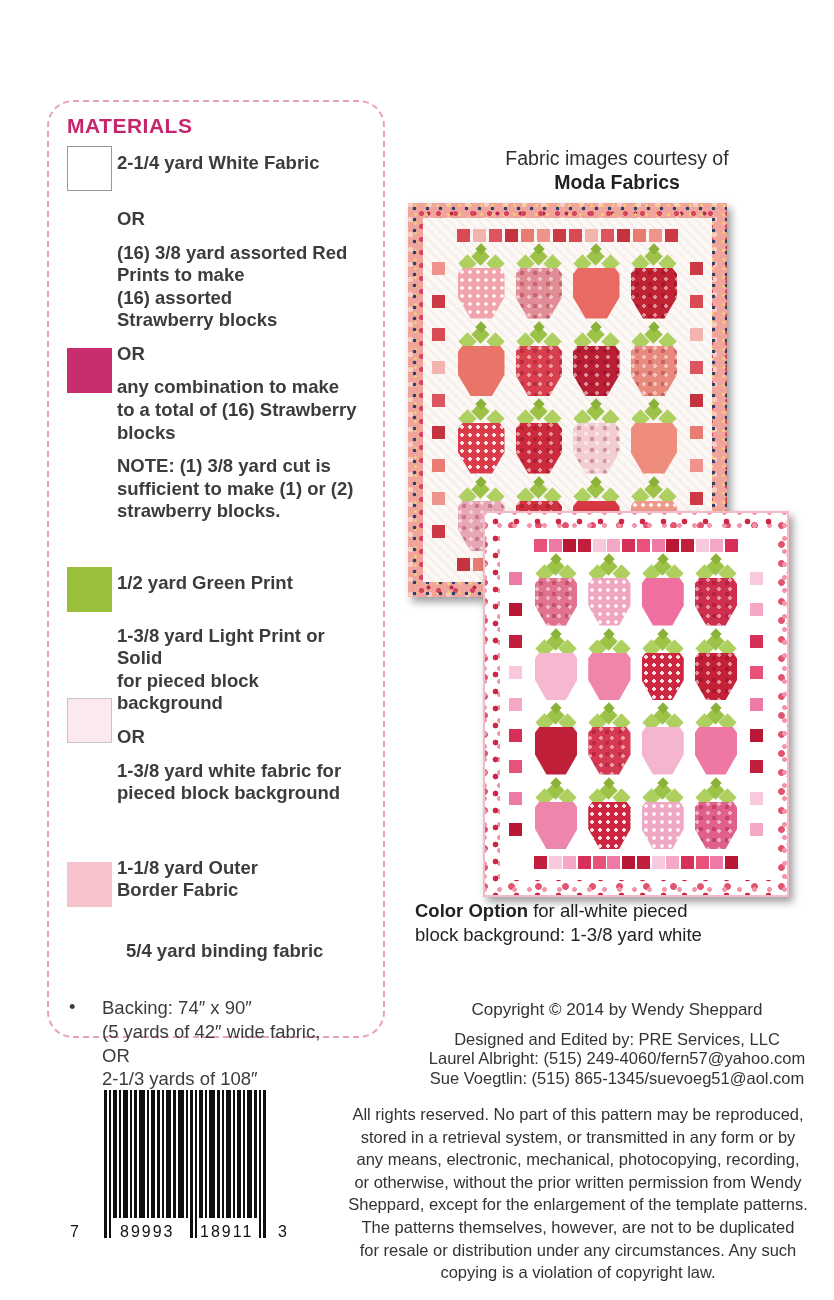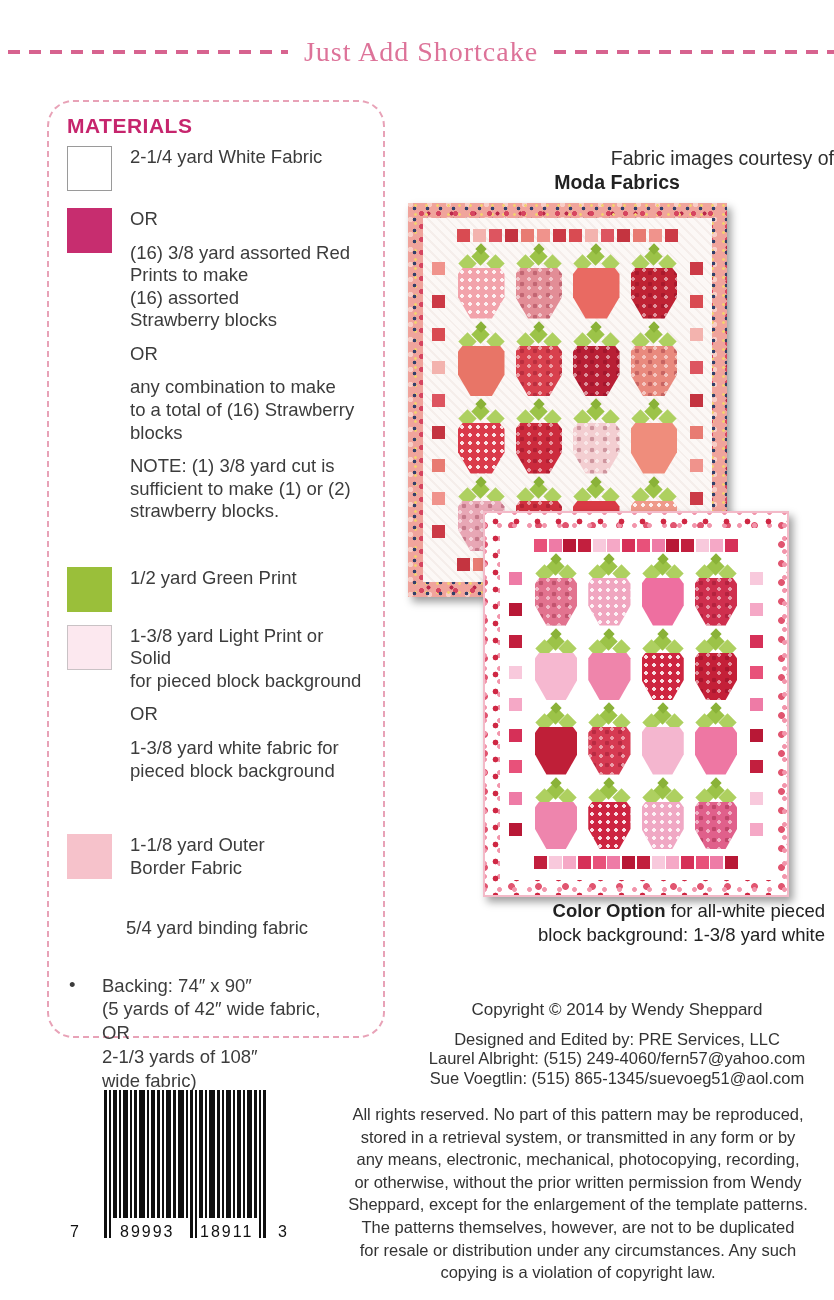--- a/index.html
+++ b/index.html
@@ -9,40 +9,40 @@
   
   .hdr{position:absolute;top:36px;left:8px;right:0;display:flex;align-items:center;gap:16px;}
   .dash{flex:1;height:4px;background:repeating-linear-gradient(90deg,#d7638f 0 12px,transparent 12px 21px);}
   .hdr h1{margin:0;font-family:"Liberation Serif",serif;font-weight:400;font-size:28px;
           color:#dd7399;letter-spacing:1px;white-space:nowrap;}
 
   
   .materials{position:absolute;left:47px;top:100px;width:338px;height:938px;box-sizing:border-box;
              border:2px dashed #e8a2b7;border-radius:26px;padding:12px 14px 0 18px;}
   .materials h2{margin:0 0 4px 0;font-size:21px;font-weight:800;letter-spacing:.5px;color:#c6256d;}
-  .mi{display:flex;gap:18px;align-items:flex-start;}
+  .mi{display:flex;gap:5px;align-items:center;font-weight:bold;}
   .swatch{flex:none;width:45px;height:45px;box-sizing:border-box;}
   .swatch.bordered{border:1px solid #9a9a9a;}
   .swatch.bordered.lt{border:1px solid #c9c2c5;}
   .mtext{font-size:18.5px;line-height:1.22;}
   .pre{white-space:pre-line;margin:16px;}
   .mtext p{margin:0 0 11px 0;}
   .mi1{margin-top:8px;}
   .mi2{margin-top:17px;}
   .mi3{margin-top:33px;}
   .mi4{margin-top:13px;}
   .mi5{margin-top:41px;}
   .mi6{margin-top:27px;margin-left:59px;}
   .mi7{margin-top:23px;position:relative;padding-left:19px;font-size:18.5px;line-height:1.28;}
   .mi7 .bullet{position:absolute;left:2px;top:-1px;}
 
   
   .fo-title{position:absolute;left:400px;width:434px;top:94px;margin:0;text-align:center;
             font-family:"Liberation Serif",serif;font-weight:400;font-size:47px;color:#c83b6e;letter-spacing:1px;}
-  .courtesy1{position:absolute;left:400px;width:434px;top:147px;margin:0;text-align:right;font-size:19.5px;color:#2e2e2e;}
+  .courtesy1{position:absolute;left:400px;width:434px;top:147px;margin:0;text-align:center;font-size:19.5px;color:#2e2e2e;}
   .courtesy2{position:absolute;left:400px;width:434px;top:171px;margin:0;text-align:center;font-size:19.5px;font-weight:700;color:#222;}
 
   
   .quilt{position:absolute;box-sizing:border-box;padding:15px;box-shadow:4px 5px 8px rgba(0,0,0,.38);}
   .quilt.q0{left:408px;top:203px;width:319px;height:394px;z-index:1;
     background-color:var(--bb);
     background-image:
       radial-gradient(circle,#33406a 1.6px,transparent 2.1px),
       radial-gradient(circle,#d64560 2.2px,transparent 2.8px),
       radial-gradient(circle,#f3d26f 1.1px,transparent 1.6px),
@@ -75,45 +75,40 @@
   .crown .lf.r{right:3px;top:8px;}
   .crown .stem{position:absolute;left:50%;width:8px;height:8px;margin-left:-4px;top:-4px;background:#8ab238;transform:rotate(45deg);}
   .bbody{flex:1;min-height:42px;clip-path:polygon(10% 0,90% 0,100% 12%,100% 58%,73% 100%,27% 100%,0 58%,0 12%);}
   .bbody.dots{background-image:radial-gradient(circle,rgba(255,255,255,.85) 1.6px,transparent 2.1px);background-size:8px 8px;}
   .bbody.floral{background-image:
       radial-gradient(circle at 2px 2px,rgba(255,255,255,.5) 1.6px,transparent 2.1px),
       radial-gradient(circle at 6px 5px,rgba(110,0,25,.28) 2px,transparent 2.6px);
     background-size:11px 9px,13px 11px;}
 
   
-  .copt{position:absolute;left:415px;top:899px;width:410px;margin:0;text-align:right;
+  .copt{position:absolute;left:415px;top:899px;width:410px;margin:0;text-align:left;
         font-size:18.5px;line-height:1.3;color:#222;}
   .copyright{position:absolute;left:400px;top:1000px;width:434px;margin:0;text-align:center;font-size:17px;color:#333;}
   .credits{position:absolute;left:400px;top:1030px;width:434px;text-align:center;font-size:16.5px;line-height:1.18;color:#333;}
   .legal{position:absolute;left:322px;top:1103px;width:512px;margin:0;text-align:center;
          font-size:16.5px;line-height:1.37;color:#333;}
 
   
   .barcode{position:absolute;left:64px;top:1090px;width:225px;height:160px;background:#fff;}
   .bars{position:absolute;left:40px;right:12px;top:0;height:128px;display:flex;gap:2px;align-items:flex-start;}
   .bars i{display:block;height:128px;background:#101010;}
   .bars i.tall{height:148px;}
   .bdigit{position:absolute;top:133px;font-size:16px;color:#111;letter-spacing:2px;}
   .d0{left:6px;}.d1{left:56px;}.d2{left:136px;}.d3{right:0;}
 </style>
 </head>
 <body>
 
 <div class="page">
 
-  <div class="hdr">
-    <div class="dash"></div>
-    <h1>Just Add Shortcake</h1>
-    <div class="dash"></div>
-  </div>
 
   <section class="materials">
     <h2>MATERIALS</h2>
 
     <div class="mi mi1">
       <span class="swatch bordered" style="background: rgb(255, 255, 255);"></span>
       <div class="mtext">
           <p class="pre">2-1/4 yard White Fabric</p>
         </div>
     </div>

